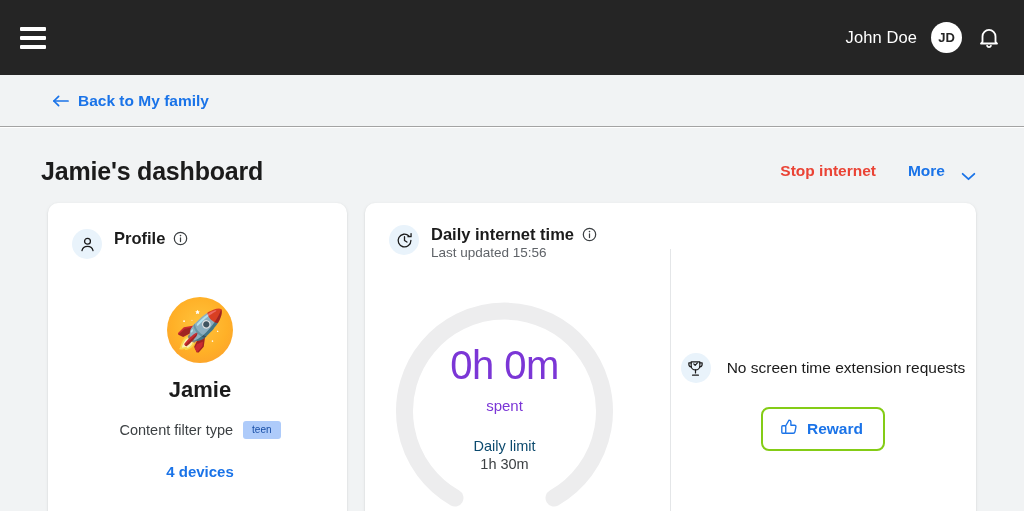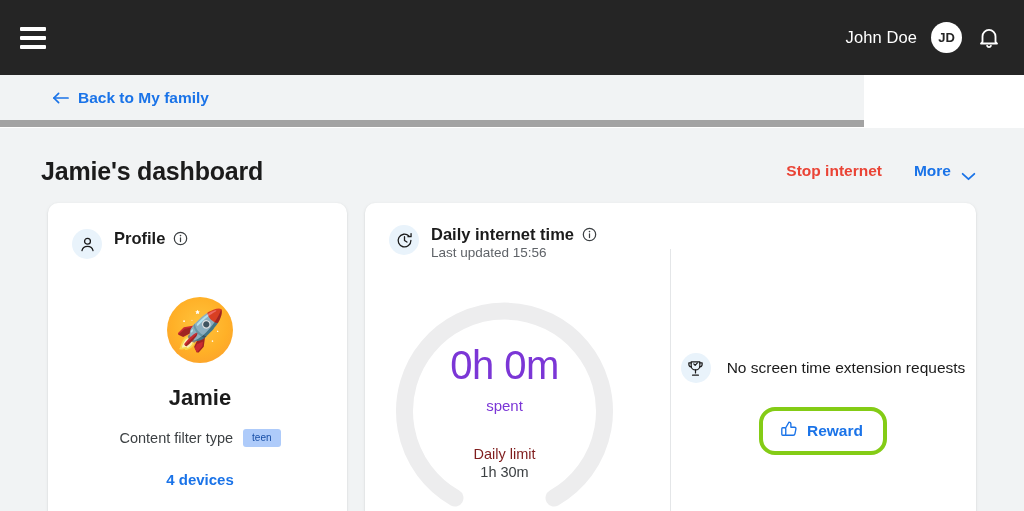--- a/index.html
+++ b/index.html
@@ -34,23 +34,23 @@
     background: #ffffff; color: #252525;
     font-size: 13px; font-weight: bold;
     display: flex; align-items: center; justify-content: center;
     cursor: pointer;
   }
   .bell { width: 26px; height: 26px; cursor: pointer; }
 
   
   .subbar {
     position: absolute; top: 75px; left: 0;
-    width: 864px; height: 52px;
+    width: 1024px; height: 52px;
     background: #f1f3f4;
-    border-bottom: 7px solid #a3a3a3;
+    border-bottom: 1px solid #a3a3a3;
     display: flex; align-items: center;
   }
   .back-link {
     margin-left: 52px;
     display: flex; align-items: center; gap: 9px;
     color: #1a73e8; font-size: 15.5px; font-weight: bold;
     text-decoration: none; cursor: pointer;
   }
   .back-arrow { width: 17px; height: 14px; }
 
@@ -64,21 +64,21 @@
     position: absolute; top: 22px; left: 41px; right: 48px; height: 42px;
     display: flex; align-items: center;
   }
   .page-title { font-size: 25px; font-weight: bold; color: #1b1b1b; letter-spacing: -.2px; }
   .head-actions { margin-left: auto; display: flex; align-items: center; gap: 32px; }
   .stop-internet {
     color: #ea4335; font-size: 15.5px; font-weight: bold;
     cursor: pointer; white-space: nowrap;
   }
   .more-btn {
-    display: flex; align-items: center; gap: 10px;
+    display: flex; align-items: center; gap: 16px;
     color: #1a73e8; font-size: 15.5px; font-weight: bold; cursor: pointer;
   }
   .chev { width: 15px; height: 9px; }
 
   
   .anno-arrow {
     position: absolute; left: 580px; top: 150px;
     width: 200px; height: 45px; pointer-events: none;
   }
 
@@ -111,21 +111,21 @@
   .profile-inner { padding: 26px 19px 0 24px; }
   .kid-avatar {
     width: 66px; height: 66px; border-radius: 50%;
     margin: 38px auto 0 auto;
     background: radial-gradient(circle at 50% 42%, #ffc43d 0%, #ffb027 55%, #fb9a2e 100%);
     display: flex; align-items: center; justify-content: center;
     font-size: 40px; line-height: 1;
   }
   .kid-name {
     text-align: center; font-size: 22px; font-weight: bold;
-    color: #1b1b1b; margin-top: 22px;
+    color: #1b1b1b; margin-top: 14px;
   }
   .filter-row {
     display: flex; align-items: center; justify-content: center;
     gap: 10px; margin-top: 18px;
   }
   .filter-label { font-size: 14.5px; color: #3c4043; }
   .badge-teen {
     background: #aecbfa; color: #174ea6;
     font-size: 10px; padding: 3px 9px 4px 9px; border-radius: 3px;
   }
@@ -143,38 +143,38 @@
   .gauge-center {
     position: absolute; left: 0; top: 0; width: 235px; height: 245px;
     display: flex; flex-direction: column; align-items: center;
   }
   .gauge-value {
     margin-top: 72px;
     font-size: 40px; color: #7b36d6; letter-spacing: -.5px; line-height: 1;
     font-weight: normal;
   }
   .gauge-spent { margin-top: 12px; font-size: 15px; color: #7b36d6; }
-  .gauge-limit-label { margin-top: 32px; font-size: 14.5px; color: #7f1d1d; }
+  .gauge-limit-label { margin-top: 24px; font-size: 14.5px; color: #0c4a6e; }
   .gauge-limit-value { margin-top: 2px; font-size: 14.5px; color: #3c4043; }
 
   .time-divider {
     position: absolute; left: 305px; top: 46px;
     width: 1px; height: 284px; background: #e4e6e8;
   }
   .time-right {
     width: 306px; padding-top: 150px;
     display: flex; flex-direction: column; align-items: center;
   }
   .reqs-row { display: flex; align-items: center; gap: 16px; }
   .reqs-text { font-size: 15.5px; color: #1b1b1b; }
   .reward-btn {
     margin-top: 24px;
     display: flex; align-items: center; gap: 9px;
     padding: 9px 20px 9px 17px;
-    border: 4px solid #84cc16; border-radius: 16px;
+    border: 2px solid #84cc16; border-radius: 8px;
     background: #ffffff; color: #1a73e8;
     font-size: 15.5px; font-weight: bold; cursor: pointer;
   }
 </style>
 </head>
 <body>
 
 <div class="topbar">
   <div class="hamburger">
     <span></span>

